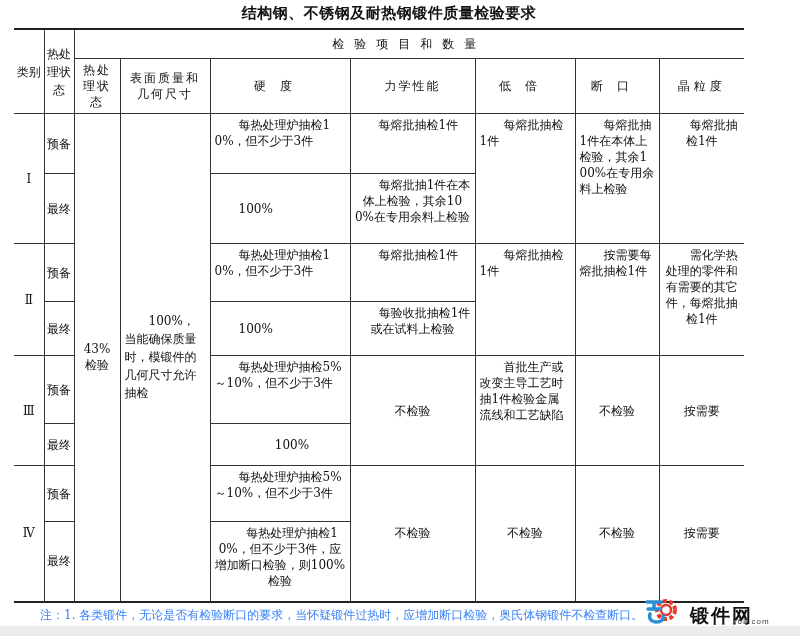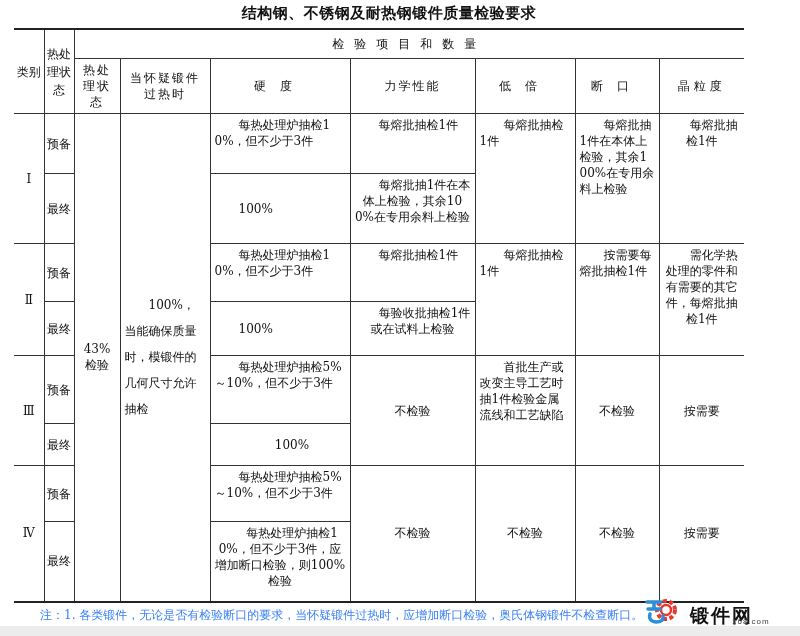--- a/index.html
+++ b/index.html
@@ -64,33 +64,33 @@
   </colgroup>
 
   <tbody>
       <tr style="height:26px">
     <td rowspan="2" class="vtext vlong">类别</td>
     <td rowspan="2" class="vtext">热处理状态</td>
     <td colspan="7" class="hdr-top">检验项目和数量</td>
   </tr>
   <tr style="height:54px">
     <td class="hdr">热处理状态</td>
-    <td class="hdr">当怀疑锻件过热时</td>
+    <td class="hdr">表面质量和几何尺寸</td>
     <td class="hdr" style="letter-spacing:14px">硬度</td>
     <td class="hdr">力学性能</td>
     <td class="hdr" style="letter-spacing:14px">低倍</td>
     <td class="hdr" style="letter-spacing:14px">断口</td>
     <td class="hdr" style="letter-spacing:4px">晶粒度</td>
   </tr>
 
   <tr style="height:60px">
     <td rowspan="2" class="c">Ⅰ</td>
     <td class="vtext vlong">预备</td>
     <td rowspan="8" class="c">43%检验</td>
-    <td rowspan="8" class="vm indent" style="line-height:26px">100%，当能确保质量时，模锻件的几何尺寸允许抽检</td>
+    <td rowspan="8" class="vm indent" style="line-height:18px">100%，当能确保质量时，模锻件的几何尺寸允许抽检</td>
     <td class="indent">每热处理炉抽检10%，但不少于3件</td>
     <td class="indent">每熔批抽检1件</td>
     <td rowspan="2" class="indent">每熔批抽检1件</td>
     <td rowspan="2" class="indent">每熔批抽1件在本体上检验，其余100%在专用余料上检验</td>
     <td rowspan="2" class="indent">每熔批抽检1件</td>
   </tr>
   <tr style="height:70px">
     <td class="vtext vlong">最终</td>
     <td class="vm indent">100%</td>
     <td class="indent">每熔批抽1件在本体上检验，其余100%在专用余料上检验</td>

